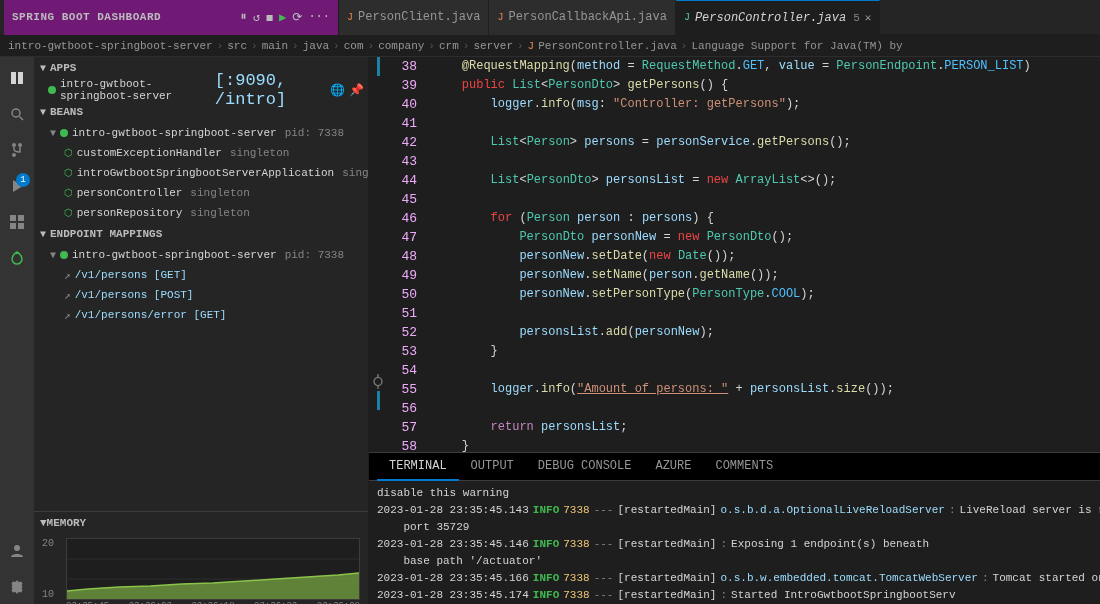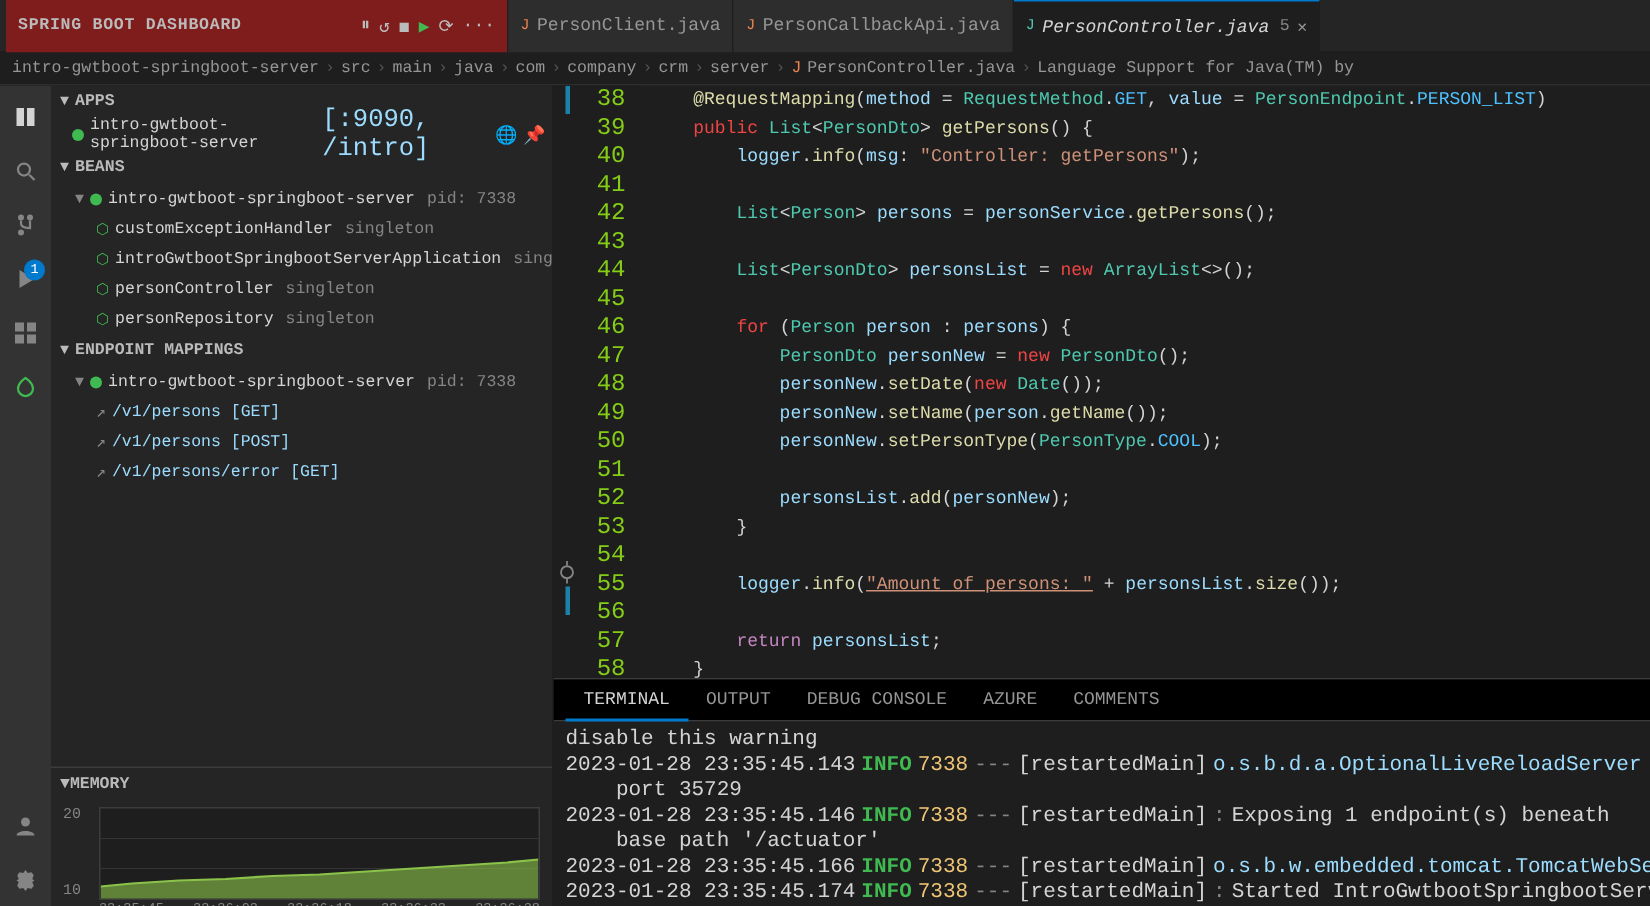--- a/index.html
+++ b/index.html
@@ -233,22 +233,22 @@
       background: #1e1e1e;
     }
 
     .line-numbers {
       width: 38px;
       min-width: 38px;
       background: #1e1e1e;
       text-align: right;
       padding-right: 8px;
       padding-top: 0;
-      color: #84cc16;
-      font-size: 16px;
+      color: #f0abfc;
+      font-size: 13px;
       line-height: 19px;
       user-select: none;
       overflow: hidden;
     }
     .line-num { height: 19px; }
 
     .code-content {
       flex: 1;
       overflow: auto;
       padding-left: 8px;
@@ -331,21 +331,21 @@
       color: white;
       font-size: 10px;
       padding: 0 4px;
       border-radius: 8px;
       margin-left: 4px;
     }
     .terminal-content {
       flex: 1;
       overflow: hidden;
       padding: 4px 8px;
-      font-size: 14px;
+      font-size: 11px;
       line-height: 17px;
       color: #d4d4d4;
     }
     .term-line { white-space: pre; display: flex; gap: 4px; }
     .term-date { color: #d4d4d4; }
     .term-info { color: #3fb950; font-weight: bold; }
     .term-pid { color: #f0c674; }
     .term-arrow { color: #858585; }
     .term-class { color: #9cdcfe; }
     .term-msg { color: #d4d4d4; }
@@ -356,21 +356,21 @@
     ::-webkit-scrollbar-track { background: #1e1e1e; }
     ::-webkit-scrollbar-thumb { background: #424242; }
   </style>
 </head>
 <body>
 
 <div style="display:flex; flex-direction:column; width:1100px; height:604px; overflow:hidden;">
 
   <div class="top-tabbar">
 
-    <div style="width:335px; min-width:335px; display:flex; align-items:center; background:#7f1d1d; height:35px; padding:0 8px; gap:6px; border-right:1px solid #1e1e1e;">
+    <div style="width:335px; min-width:335px; display:flex; align-items:center; background:#701a75; height:35px; padding:0 8px; gap:6px; border-right:1px solid #1e1e1e;">
       <span style="font-size:11px; font-weight:bold; color:#bbb; letter-spacing:0.5px;">SPRING BOOT DASHBOARD</span>
       <div style="margin-left:auto; display:flex; gap:6px; color:#bbb;">
         <span style="cursor:pointer;">⏸</span>
         <span style="cursor:pointer;">↺</span>
         <span style="cursor:pointer;">◼</span>
         <span style="cursor:pointer; color:#3fb950;">▶</span>
         <span style="cursor:pointer;">⟳</span>
         <span style="cursor:pointer;">···</span>
       </div>
     </div>

